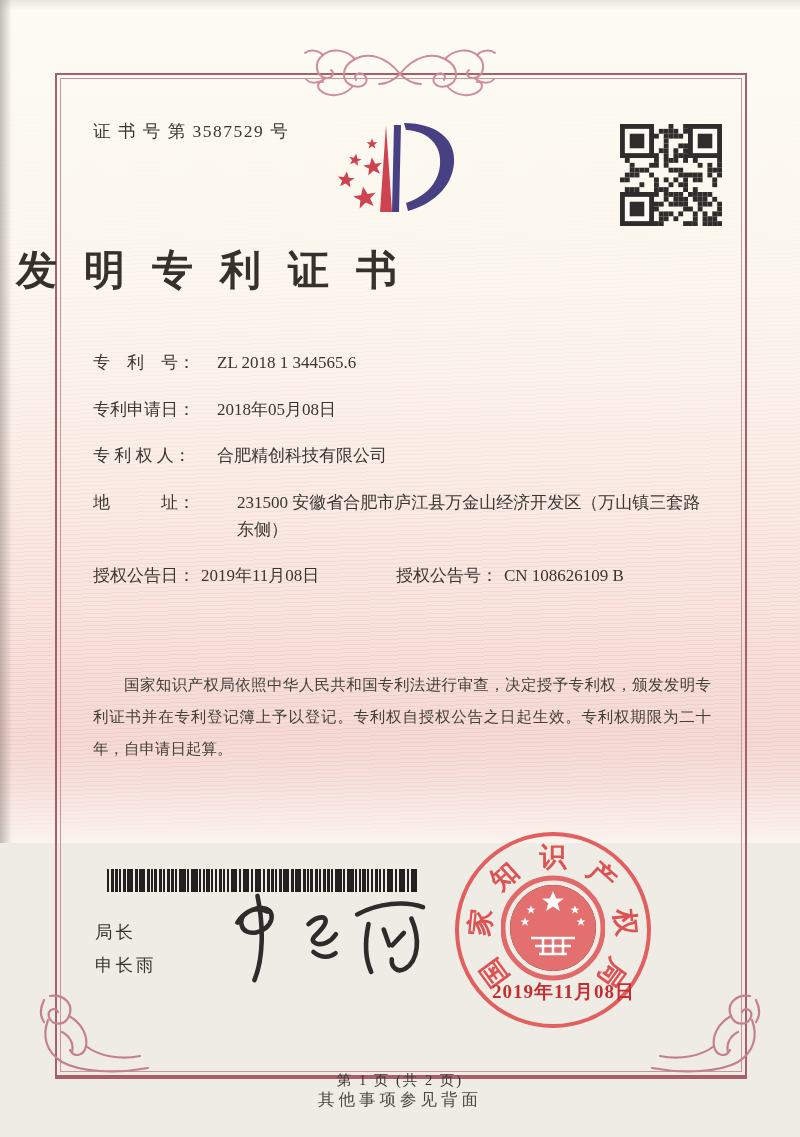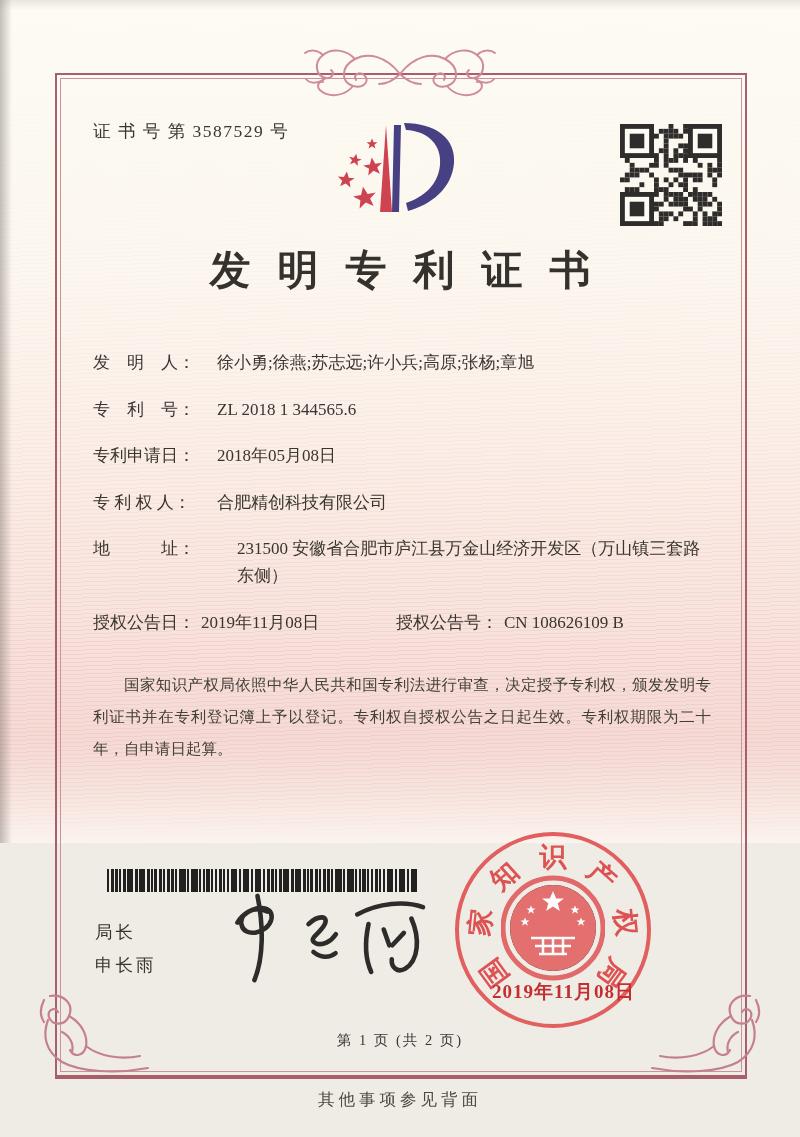--- a/index.html
+++ b/index.html
@@ -35,22 +35,22 @@
   .orn-top{position:absolute;left:280px;top:42px;width:240px;height:62px;}
   .orn-corner{position:absolute;width:118px;height:84px;}
   .orn-bl{left:36px;top:992px;}
   .orn-br{right:36px;top:992px;transform:scaleX(-1);}
 
   
   .cert-no{position:absolute;left:93px;top:119px;font-size:17.5px;color:#39352f;letter-spacing:1.5px;}
   .logo{position:absolute;left:328px;top:113px;width:160px;height:120px;}
   .qr{position:absolute;left:620px;top:124px;width:102px;height:102px;}
   .title{
-    position:absolute;left:0;right:0;top:243px;margin:0;text-align:center;
-    font-size:41px;font-weight:bold;color:#35312d;letter-spacing:27px;padding-left:27px;
+    position:absolute;left:0;right:0;top:243px;margin:0;
+    font-size:41px;font-weight:bold;color:#35312d;letter-spacing:27px;padding-left:16px;
   }
 
   
   .rows{position:absolute;left:93px;top:349px;width:618px;font-size:17px;color:#39352f;}
   .row{display:flex;margin-bottom:19.5px;line-height:27px;}
   .row .lab{white-space:pre;width:124px;flex:none;}
   .row .val{flex:1;}
   .row.addr .val{max-width:485px;margin-left:20px;}
   .grant{display:flex;line-height:27px;}
   .grant .pair{display:flex;}
@@ -79,21 +79,21 @@
     position:absolute;left:50%;top:50%;width:28px;height:28px;margin:-14px 0 0 -14px;
     font-size:27px;font-weight:bold;color:#dc4848;text-align:center;line-height:28px;
     transform:rotate(var(--a)) translateY(-73px);
   }
   .seal-emblem{position:absolute;left:50%;top:50%;width:104px;height:112px;margin:-58px 0 0 -52px;}
   .seal-date{
     position:absolute;left:492px;top:979px;width:160px;
     font-size:19px;font-weight:bold;color:#c32f2f;letter-spacing:1px;white-space:nowrap;
   }
 
-  .page-info{position:absolute;left:0;right:0;top:1031px;text-align:center;font-size:14.5px;color:#3b3833;letter-spacing:2px;}
+  .page-info{position:absolute;left:0;right:0;top:1071px;text-align:center;font-size:14.5px;color:#3b3833;letter-spacing:2px;}
   .back-note{position:absolute;left:0;right:0;top:1089px;text-align:center;font-size:16.5px;color:#4d483f;letter-spacing:4px;}
 </style>
 </head>
 <body>
 
 <div class="photo">
   <div class="page">
     <div class="waves"></div>
 
     <div class="frame"></div>
@@ -307,24 +307,20 @@
         <rect x="80" y="10" width="15" height="15" fill="#2f2d2b"></rect>
         <rect x="0" y="70" width="35" height="35" fill="#2f2d2b"></rect>
         <rect x="5" y="75" width="25" height="25" fill="#fdfbf4"></rect>
         <rect x="10" y="80" width="15" height="15" fill="#2f2d2b"></rect>
       </svg>
 
     <h1 class="title">发明专利证书</h1>
 
     <div class="rows">
       <div class="row">
-        <span class="lab">发　明　人：</span>
-        <span class="val">徐小勇;徐燕;苏志远;许小兵;高原;张杨;章旭</span>
-      </div>
-      <div class="row">
         <span class="lab">专　利　号：</span>
         <span class="val">ZL 2018 1 344565.6</span>
       </div>
       <div class="row">
         <span class="lab">专利申请日：</span>
         <span class="val">2018年05月08日</span>
       </div>
       <div class="row">
         <span class="lab">专 利 权 人：</span>
         <span class="val">合肥精创科技有限公司</span>

